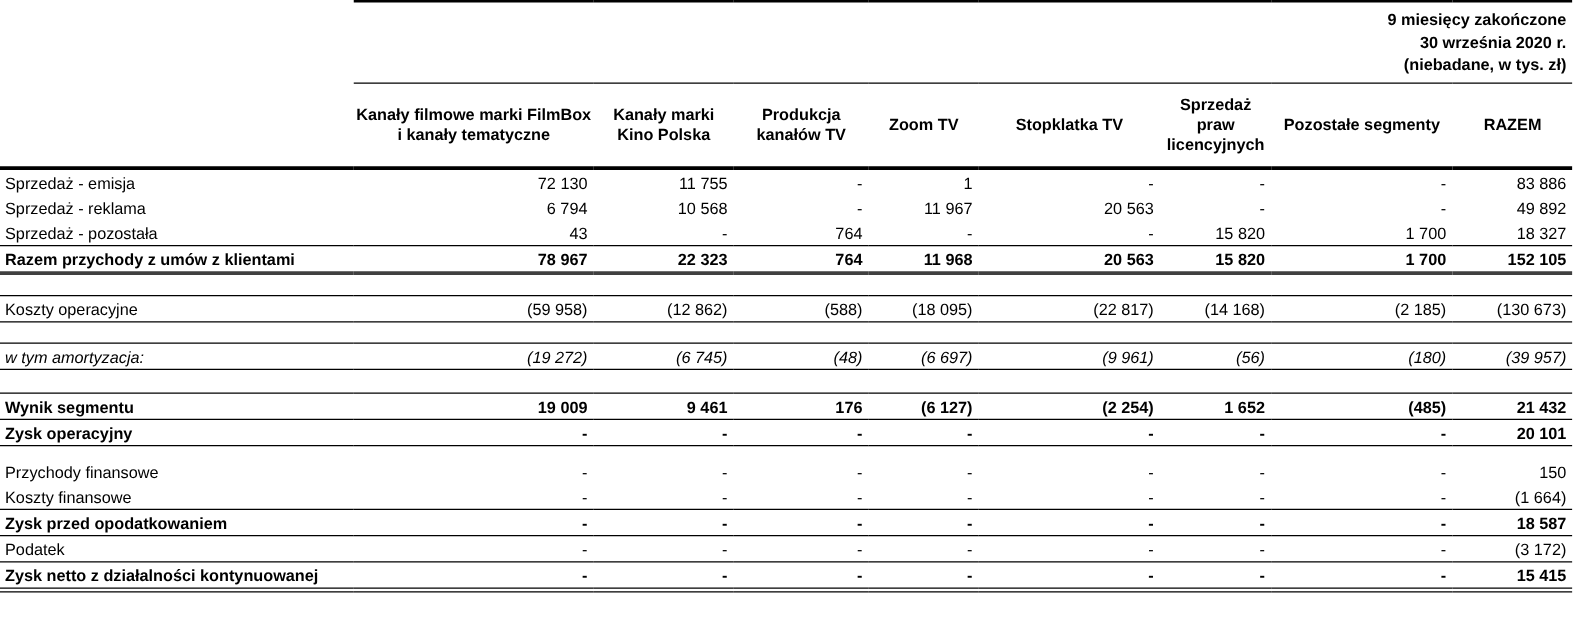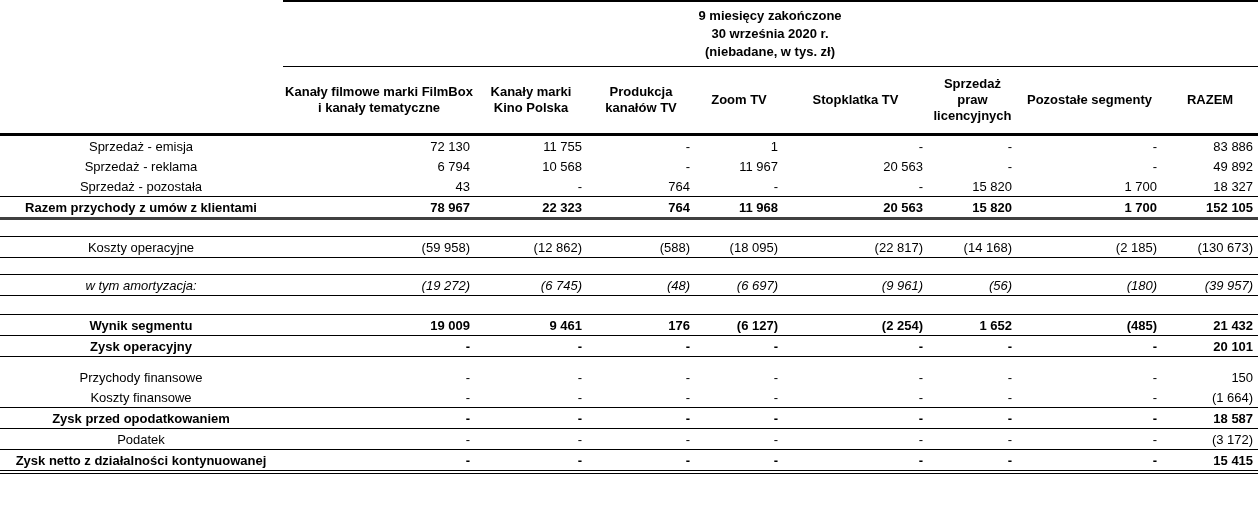--- a/index.html
+++ b/index.html
@@ -22,40 +22,40 @@
   table.fin td, table.fin th {
     padding: 0 5px 0 4px;
     vertical-align: middle;
     overflow: hidden;
   }
   
   td.corner { border: none; }
   td.period {
     border-top: 2px solid #000;
     border-bottom: 1px solid #000;
-    text-align: center;
+    text-align: right;
     font-weight: bold;
     line-height: 18px;
     height: 64px;
     padding: 2px 0;
   }
   
   tr.colhead th {
     border-bottom: 3px solid #000;
     font-weight: bold;
     text-align: center;
     height: 62px;
     line-height: 16px;
     padding: 2px 1px;
     white-space: normal;
   }
   tr.colhead td.corner2 { border-bottom: 3px solid #000; }
   
   tbody td { height: 20px; white-space: nowrap; }
-  td.label { text-align: center; padding-left: 8px; }
+  td.label { text-align: left; padding-left: 8px; }
   td.num { text-align: right; }
   .bold { font-weight: bold; }
   .italic { font-style: italic; }
   .bt-thin  { border-top: 1px solid #000; }
   .bb-thin  { border-bottom: 1px solid #000; }
   .bb-thick { border-bottom: 3px solid #404040; }
   .bb-double{ border-bottom: 4px double #000; }
   tr.spacer td { border: none; }
 </style>
 </head>

